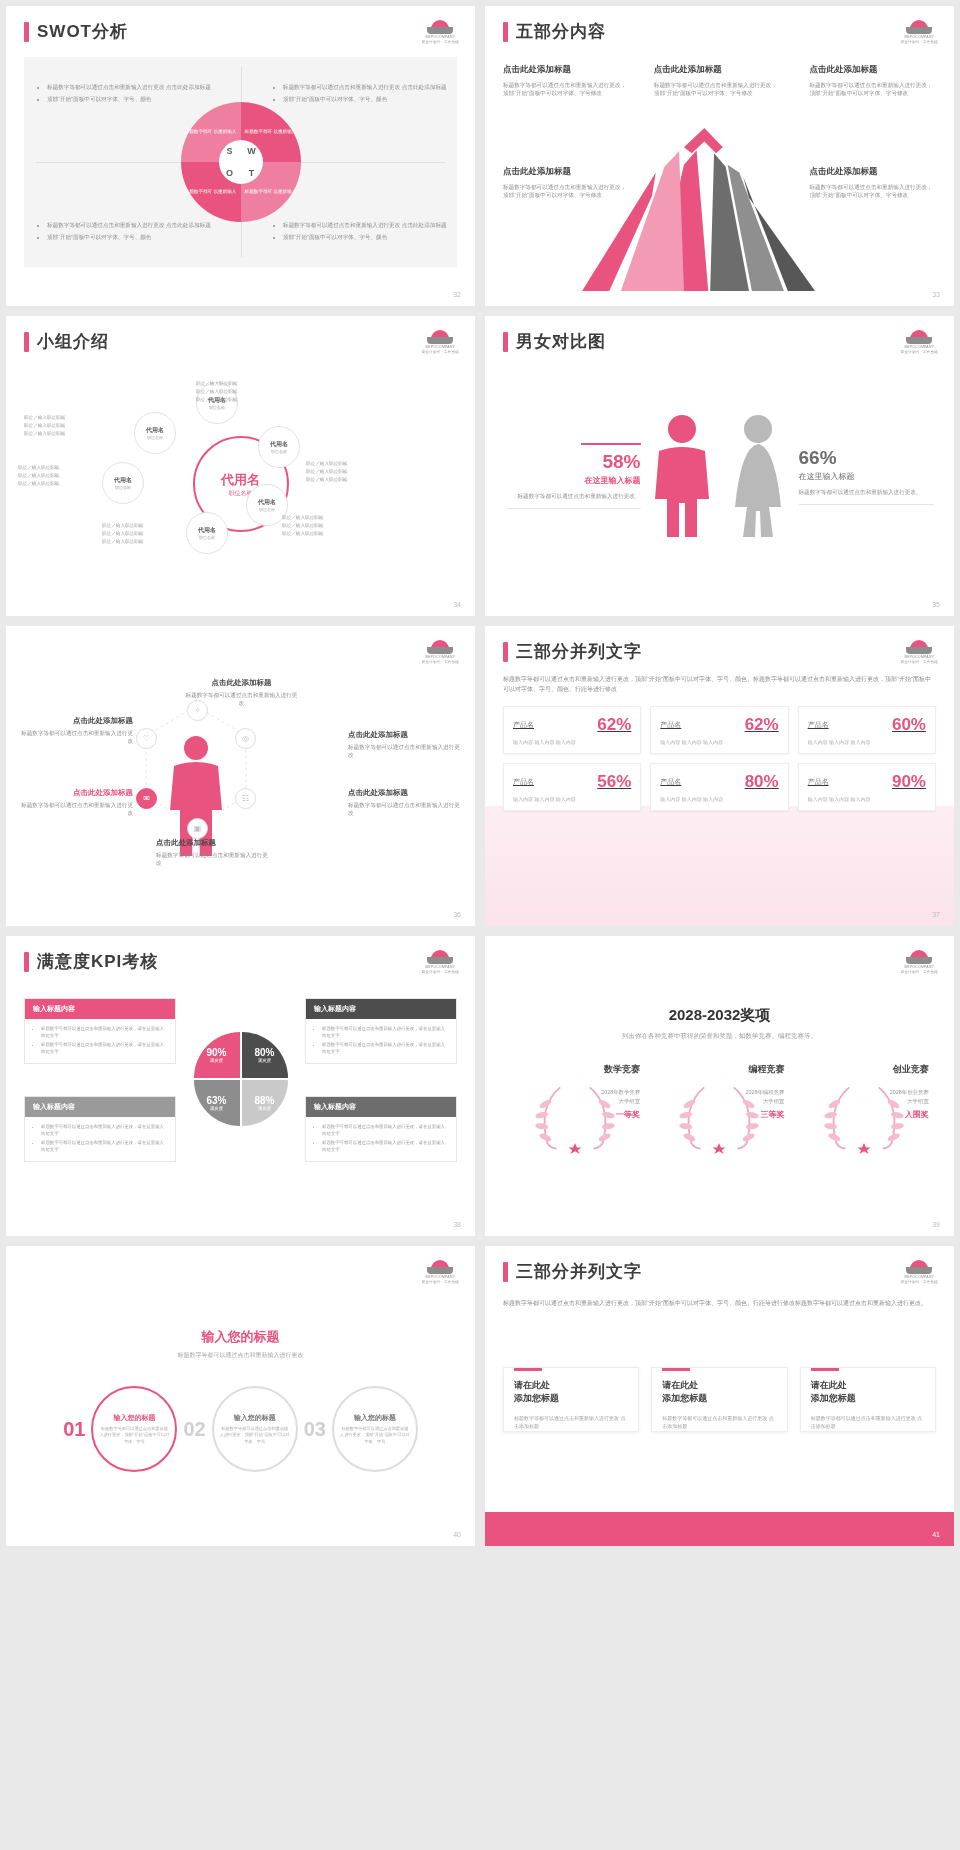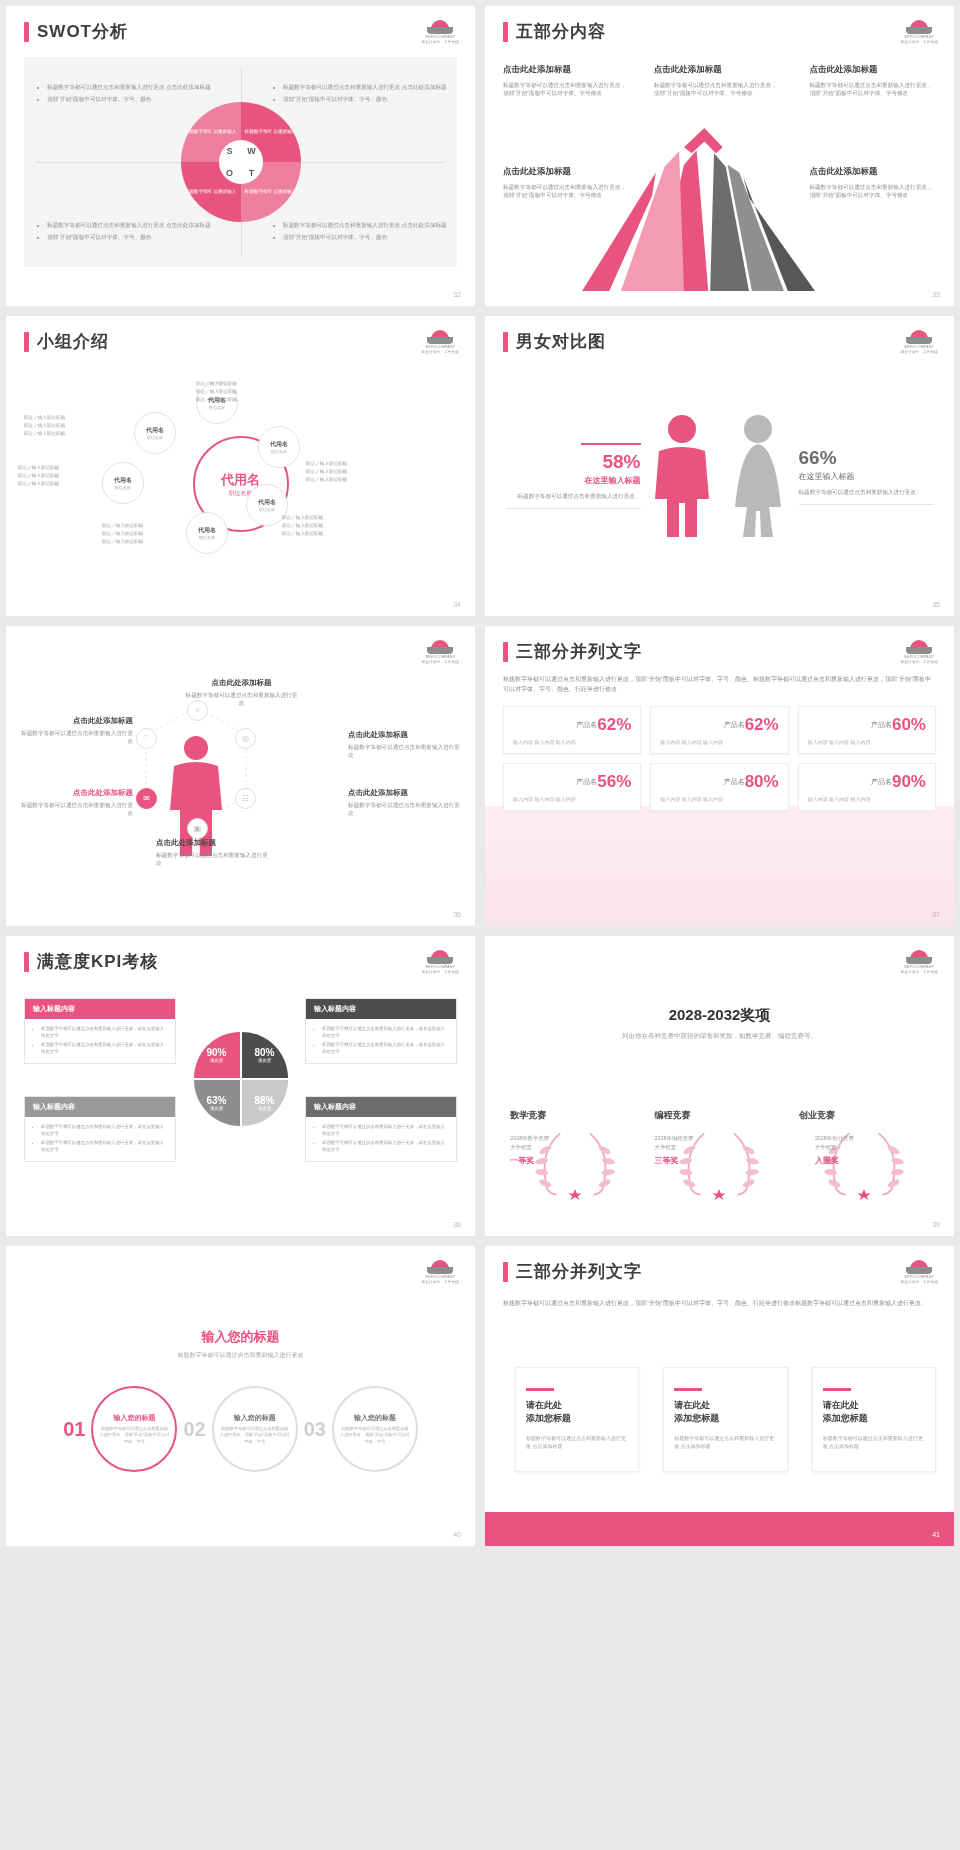--- a/index.html
+++ b/index.html
@@ -50,50 +50,50 @@
   .pct{font-size:19px;font-weight:bold;}
 
   
   .hexnode{position:absolute;width:19px;height:19px;border-radius:50%;border:1px solid #ddd;background:#fff;display:flex;align-items:center;justify-content:center;font-size:8px;color:#bdbdbd;}
   .lbl{position:absolute;width:115px;}
   .lbl .t{font-size:7.5px;font-weight:bold;color:#4a4a4a;margin-bottom:3px;}
 
   
   .cardgrid{display:grid;grid-template-columns:repeat(3,1fr);gap:9px;margin-top:12px;}
   .pcard{background:#fff;border:1px solid #eee;padding:8px 9px;position:relative;box-shadow:0 1px 2px rgba(0,0,0,.05);}
-  .pcard .row{display:flex;align-items:center;justify-content:flex-end;}
+  .pcard .row{display:flex;align-items:center;justify-content:space-between;text-decoration:underline;}
   .pcard .nm{font-size:7px;color:#777;}
   .pcard .vl{font-size:17px;font-weight:bold;color:#e8537f;}
   .pcard .sub{font-size:5px;color:#aaa;margin-top:4px;}
   .pinkbg{position:absolute;left:0;right:0;bottom:0;height:120px;background:linear-gradient(#fdeef3,#fbe3ec);}
 
   
   .kbox{border:1px solid #e6e6e6;}
   .kbox .kh{font-size:7px;color:#fff;padding:5px 8px;font-weight:bold;}
   .kbox ul{margin:0;padding:6px 8px 6px 16px;}
   .kbox li{font-size:4.4px;line-height:1.6;color:#9a9a9a;margin-bottom:2px;}
   .pieq{position:absolute;width:46px;height:46px;display:flex;flex-direction:column;align-items:center;justify-content:center;color:#fff;}
   .pieq b{font-size:10px;}
   .pieq i{font-size:4.5px;font-style:normal;}
 
   
-  .awcol{text-align:left;position:relative;margin-top:46px;}
+  .awcol{text-align:right;position:relative;}
   .awcol .at{font-size:9px;font-weight:bold;color:#444;margin-bottom:4px;}
   .awcol .ad{font-size:5.4px;color:#9a9a9a;line-height:1.6;}
   .awcol .ap{font-size:8px;font-weight:bold;color:#e8537f;margin-top:4px;}
 
   
   .circ{width:86px;height:86px;border-radius:50%;border:2px solid #ddd;display:flex;flex-direction:column;align-items:center;justify-content:center;text-align:center;padding:6px;box-sizing:border-box;}
   .circ.active{border-color:#e8537f;}
   .circ .ct{font-size:7px;font-weight:bold;color:#777;margin-bottom:3px;}
   .circ .cd{font-size:4.2px;color:#aaa;line-height:1.55;}
   .num{font-size:20px;font-weight:bold;color:#cfcfcf;}
 
   
-  .tcard{background:#fff;border:1px solid #eee;padding:20px 10px;box-shadow:0 1px 3px rgba(0,0,0,.07);margin-left:12px;}
+  .tcard{background:#fff;border:1px solid #eee;padding:0 10px;box-shadow:0 1px 3px rgba(0,0,0,.07);}
   .tcard .bar{width:28px;height:3px;background:#e8537f;margin-bottom:8px;}
   .tcard .th{font-size:9px;font-weight:bold;color:#444;line-height:1.5;margin-bottom:8px;}
   .tcard .td{font-size:5px;color:#a0a0a0;line-height:1.7;}
   .pinkfoot{position:absolute;left:0;right:0;bottom:0;height:34px;background:#e8537f;}
 </style>
 </head>
 <body>
 
 <div class="grid">
 

